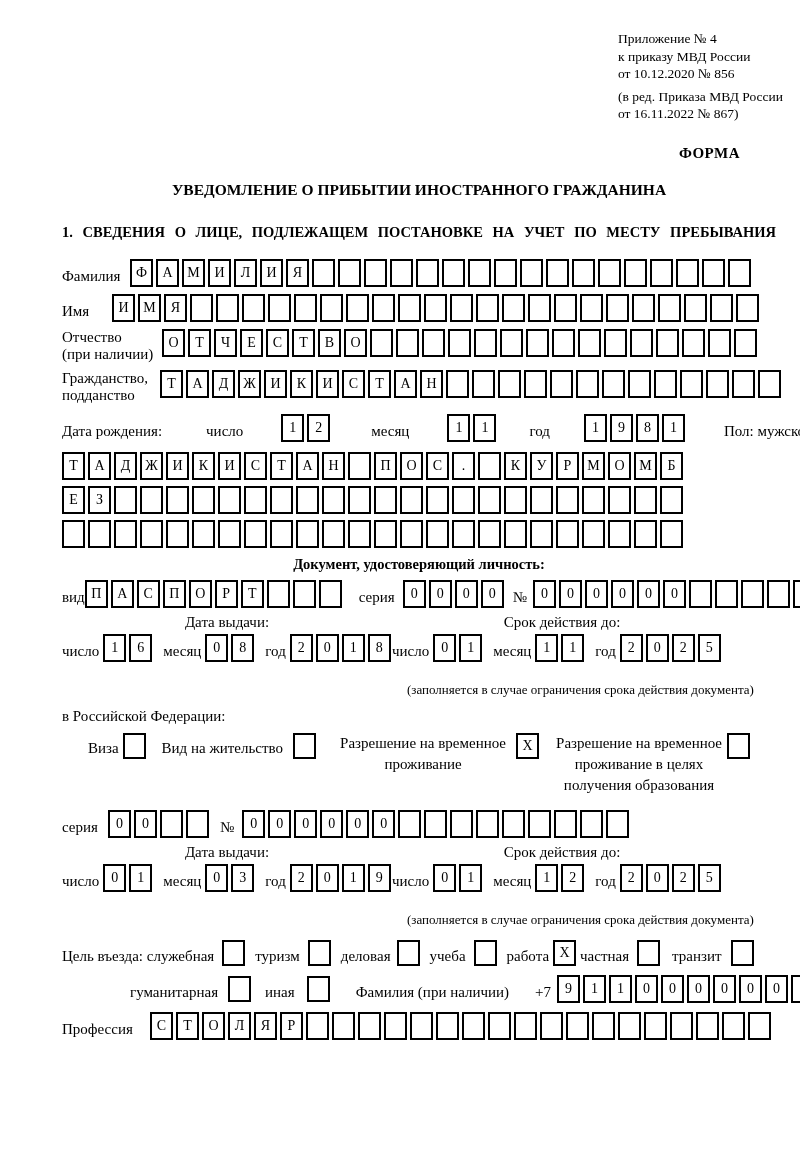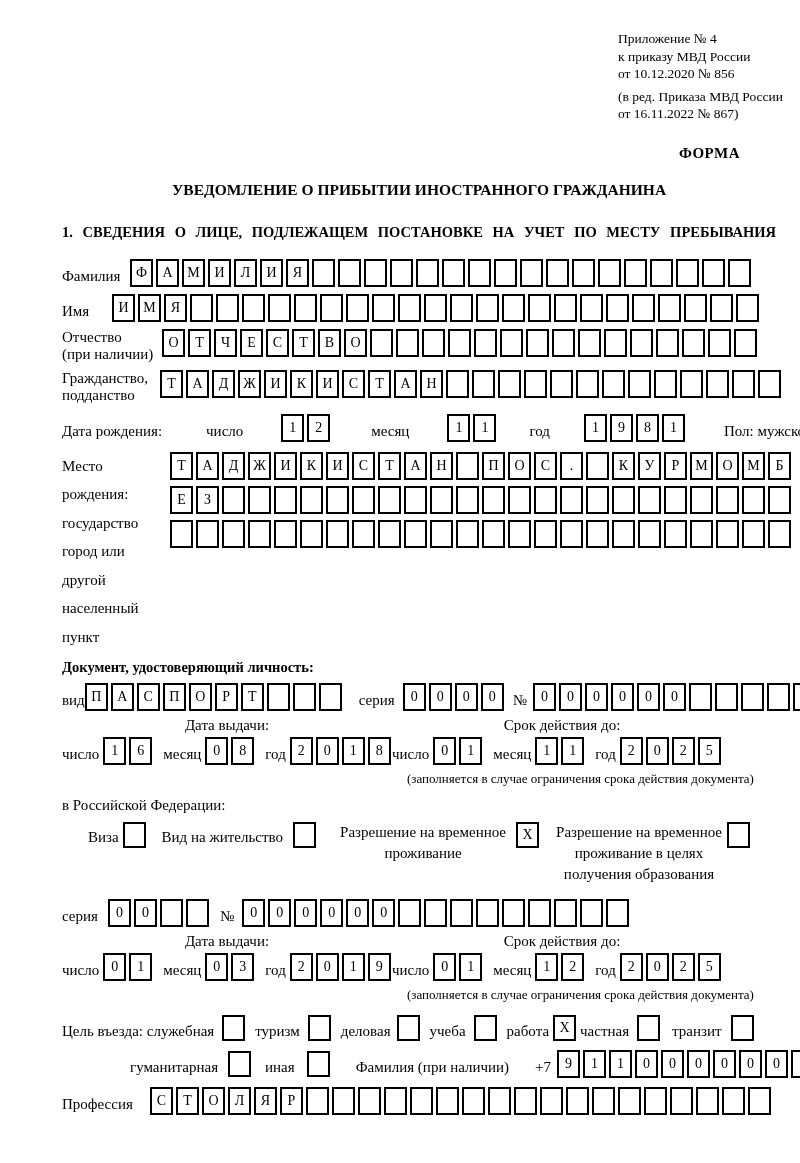--- a/index.html
+++ b/index.html
@@ -24,31 +24,31 @@
   .cell{
     display:inline-block;width:19px;height:24px;border:2px solid #000;
     margin-right:3px;text-align:center;line-height:24px;font-size:14px;
     background:#fff;flex:0 0 auto;
   }
   .checkbox{
     display:inline-block;width:19px;height:22px;border:2px solid #000;
     text-align:center;line-height:22px;font-size:14px;background:#fff;flex:0 0 auto;
   }
   .stack{display:flex;flex-direction:column;row-gap:6px;}
-  .doc-header{font-weight:bold;margin-top:8px;font-size:14.5px;}
+  .doc-header{font-weight:bold;text-align:center;margin-top:8px;font-size:14.5px;}
   .dates-head{display:flex;margin-top:6px;}
   .dates-head .dh-left{width:330px;text-align:center;}
   .dates-head .dh-right{width:340px;text-align:center;}
   .dates-row{display:flex;margin-top:3px;}
   .dategrp{display:flex;align-items:center;}
   .dategrp .lbl{margin-right:4px;}
   .dategrp .cellrow{margin-right:8px;}
   .dg-left{width:330px;}
   .caption{font-size:13px;}
-  .caption-right{margin-left:345px;margin-top:6px;}
+  .caption-right{margin-left:345px;margin-top:20px;}
   .plain{margin-top:10px;}
   .wrapblock{text-align:center;line-height:1.4;}
 </style>
 </head>
 <body>
 
 <div class="page">
 
   <div class="annex">
     <div>Приложение № 4</div>
@@ -213,26 +213,20 @@
         <span class="cell">8</span>
         <span class="cell">1</span>
       </span>
     <span class="lbl" style="margin-left:6px;margin-right:4px;">Пол: мужской</span>
     <span class="checkbox">X</span>
     <span class="lbl" style="margin-left:12px;margin-right:10px;">женский</span>
     <span class="checkbox"></span>
   </div>
 
   <div class="row top" style="margin-top:10px;">
-    <span style="width:108px;flex:0 0 auto;line-height:1.9;">
-      <span>Место рождения:</span><br>
-      <span>государство</span><br>
-      <span>город или другой</span><br>
-      <span>населенный пункт</span>
-    </span>
     <span class="stack">
       <span class="cellrow">
           <span class="cell">Т</span>
           <span class="cell">А</span>
           <span class="cell">Д</span>
           <span class="cell">Ж</span>
           <span class="cell">И</span>
           <span class="cell">К</span>
           <span class="cell">И</span>
           <span class="cell">С</span>

